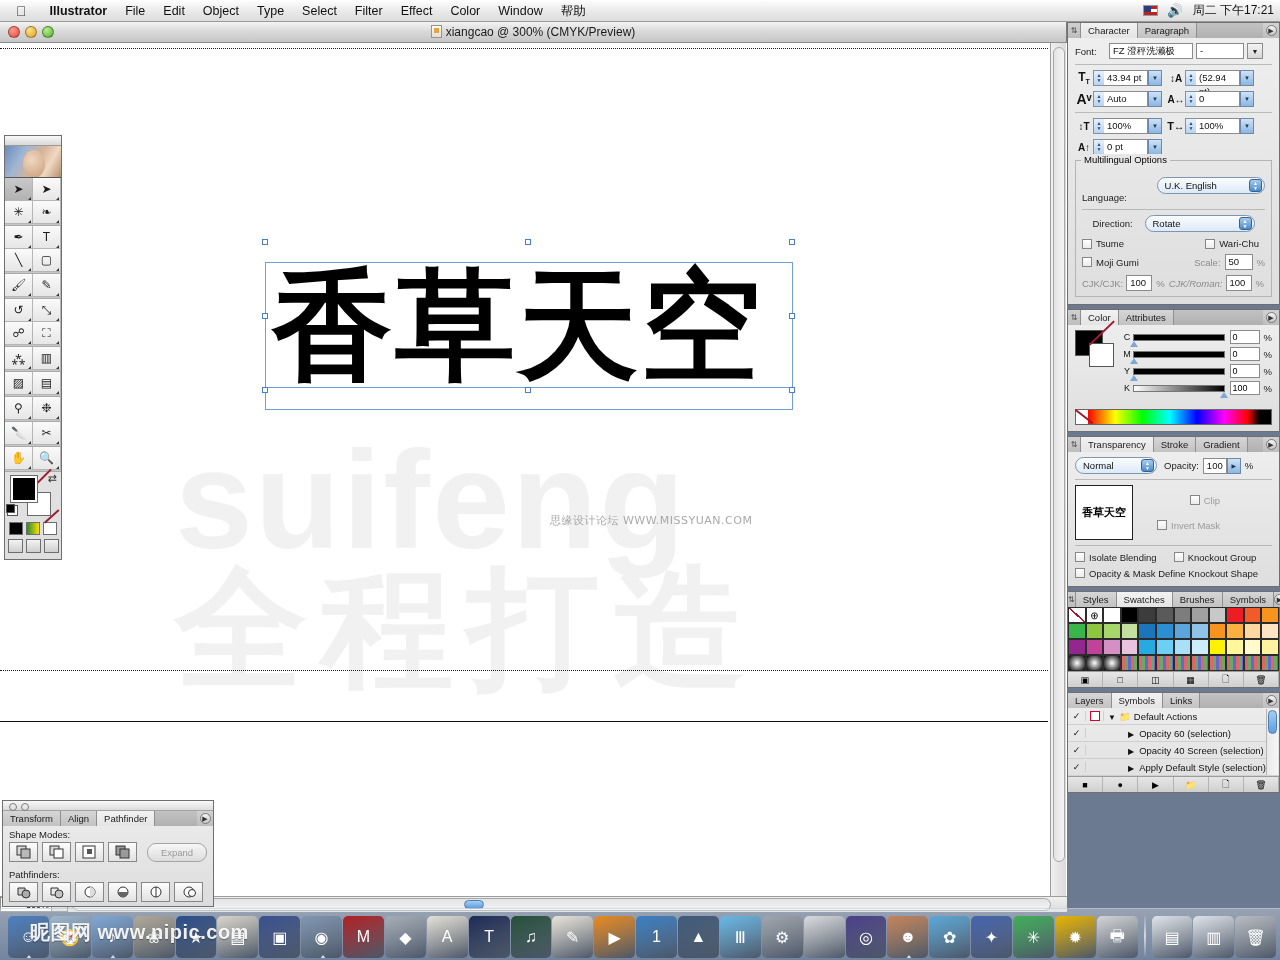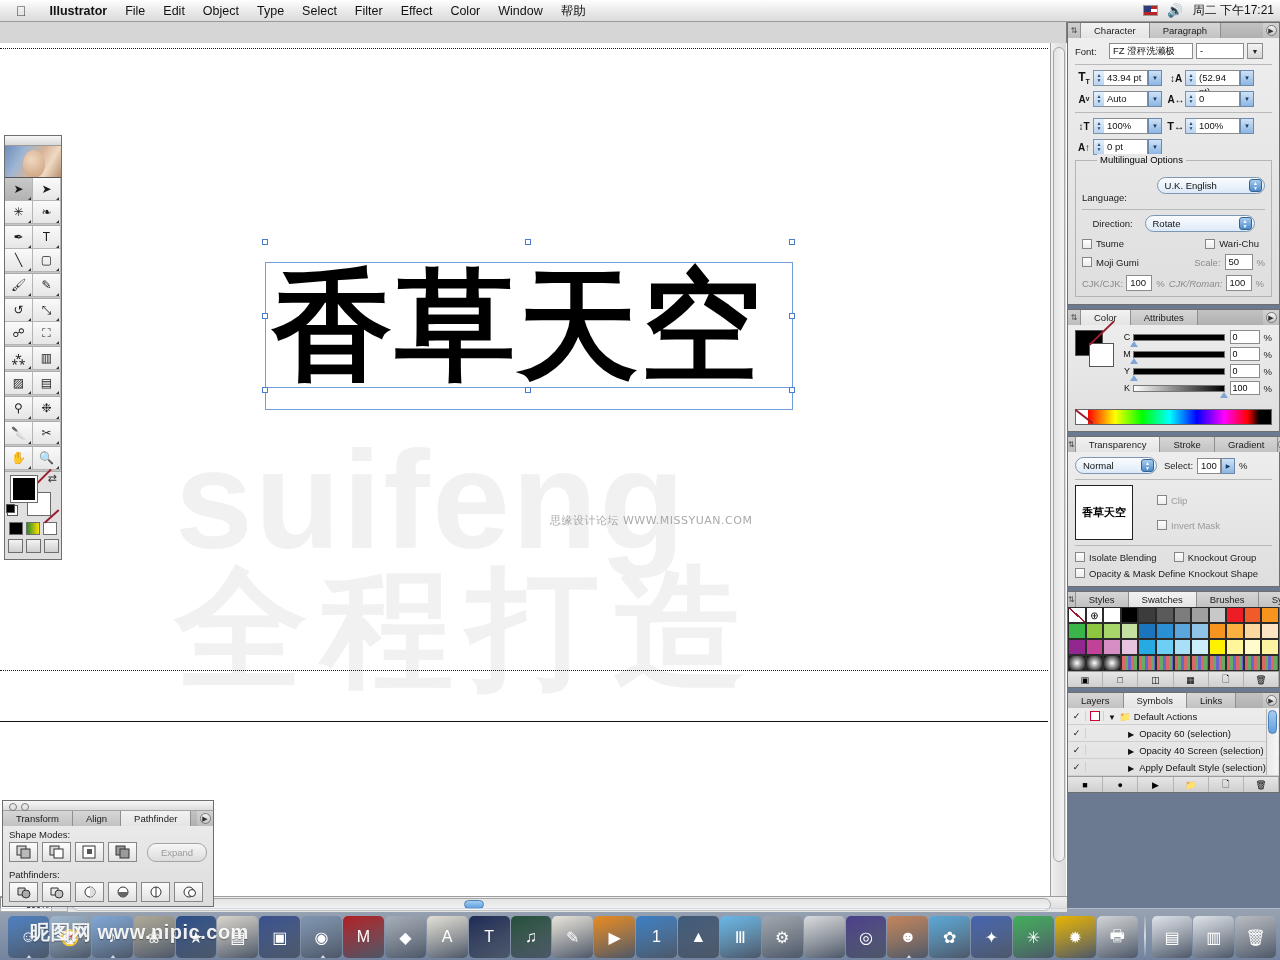--- a/index.html
+++ b/index.html
@@ -163,21 +163,21 @@
   
   #pfpanel {
     position:absolute; left:2px; top:800px; width:212px;
     background:linear-gradient(#eeeeee,#dcdcdc);
     border:1px solid #6f6f6f; z-index:28;
   }
   .pgrip{height:10px;background:linear-gradient(#f8f8f8,#dcdcdc);border-bottom:1px solid #a3a3a3;position:relative;}
   .pgrip:before,.pgrip:after{content:"";position:absolute;top:2px;width:6px;height:6px;border:1px solid #7d7d7d;border-radius:50%;}
   .pgrip:before{left:6px;} .pgrip:after{left:18px;}
   .ptabs{display:flex;height:15px;background:linear-gradient(#c9c9c9,#b8b8b8);}
-  .ptab{ font-size:9.5px; padding:0 13px; line-height:15px; color:#1b1b1b;
+  .ptab{ font-size:9.5px; padding:0 7px; line-height:15px; color:#1b1b1b;
          background:linear-gradient(#d6d6d6,#c2c2c2); border-right:1px solid #8f8f8f;
          position:relative;}
   .ptab.active{ background:linear-gradient(#f2f2f2,#e4e4e4); font-weight:normal; }
   .ptabspacer{flex:1;background:linear-gradient(#c2c2c2,#b0b0b0);}
   .parrow{ width:16px; display:flex;align-items:center;justify-content:center;
            background:linear-gradient(#d2d2d2,#bdbdbd);}
   .parrow i{ display:block;width:11px;height:11px;border-radius:50%;
              background:linear-gradient(#f4f4f4,#c6c6c6); border:1px solid #7a7a7a;
              font-style:normal;font-size:7px;text-align:center;line-height:10px;color:#333;}
   .psect{ font-size:9.5px; padding:3px 0 2px 6px; color:#1b1b1b; }
@@ -225,21 +225,21 @@
     font-size:9.5px; line-height:15px; padding:0 20px 0 7px; color:#111;
     position:relative;
   }
   .popup .pbtn{
     position:absolute; right:2px; top:1px; width:13px; height:13px; border-radius:3px;
     background:linear-gradient(#a8ccee,#4d8ccb); border:1px solid #35628f;
     display:flex;align-items:center;justify-content:center; flex-direction:column;
     font-size:5px;line-height:5px;color:#fff;
   }
   .grpbox { border:1px solid #b4b4b4; margin-top:3px; padding:7px 6px 5px 6px; position:relative;}
-  .grplbl { position:absolute; top:-7px; left:21px; background:#e7e7e7; padding:0 3px; font-size:9.5px;}
+  .grplbl { position:absolute; top:-7px; left:5px; background:#e7e7e7; padding:0 3px; font-size:9.5px;}
   .chk { width:10px;height:10px;border:1px solid #868686;background:linear-gradient(#fff,#ececec); display:inline-block; vertical-align:-1px;}
   .cklbl{ font-size:9.5px; color:#1b1b1b; margin-left:4px;}
   .sep{ height:1px; background:#b9b9b9; margin:5px 0; }
 
   
   .csliderrow{ display:flex; align-items:center; margin-bottom:3px; }
   .clet{ width:12px; font-size:9px; text-align:center; color:#111;}
   .ctrack{ flex:1; height:7px; border:1px solid #777; position:relative; margin-right:5px;}
   .cknob{ position:absolute; top:6px; width:0;height:0;
           border-left:4px solid transparent;border-right:4px solid transparent;border-bottom:6px solid #7fa7d6;}
@@ -310,20 +310,30 @@
   <span class="mi">Window</span>
   <span class="mi">帮助</span>
   <span class="right">
     <span class="flagicon"></span>
     <span class="speaker">🔊</span>
     <span class="clk">周二 下午17:21</span>
   </span>
 </div>
 
 <div id="docwin">
+  <div id="titlebar">
+    <div class="traffic">
+      <div class="tl r"></div>
+      <div class="tl y"></div>
+      <div class="tl g"></div>
+    </div>
+    <div id="titletext">
+      <span class="doc-ic"></span><span>xiangcao @ 300% (CMYK/Preview)</span>
+    </div>
+  </div>
 
   <div id="canvasArea">
     <div id="bgwm">
       <div>suifeng</div>
       <div class="l2">全程打造</div>
     </div>
 
     <div class="dotline" style="top:5px;"></div>
     <div class="dotline" style="top:627px;"></div>
     <div class="solidline" style="top:678px;"></div>
@@ -616,21 +626,21 @@
         <span class="stepper">▲<br>▼</span>
         <span class="fld" style="width:44px;border-left:none;">43.94 pt</span>
         <span class="dd">▼</span>
         <span class="icoT" style="font-size:10px;margin-left:5px;">↕A</span>
         <span class="stepper">▲<br>▼</span>
         <span class="fld" style="width:44px;border-left:none;">(52.94 pt)</span>
         <span class="dd">▼</span>
       </div>
 
       <div class="frow">
-        <span class="icoT" style="font-size:10px;">Aᵛ</span>
+        <span class="icoT" style="font-size:14px;">Aᵛ</span>
         <span class="stepper">▲<br>▼</span>
         <span class="fld" style="width:44px;border-left:none;">Auto</span>
         <span class="dd">▼</span>
         <span class="icoT" style="font-size:10px;margin-left:5px;">A↔</span>
         <span class="stepper">▲<br>▼</span>
         <span class="fld" style="width:44px;border-left:none;">0</span>
         <span class="dd">▼</span>
       </div>
       <div class="sep"></div>
 
@@ -753,30 +763,30 @@
       <div class="ptab">Stroke</div>
       <div class="ptab">Gradient</div>
       <div class="ptabspacer"></div>
       <div class="parrow">
           <i>▶</i>
         </div>
     </div>
     <div class="pbody">
       <div class="frow">
         <span class="popup" style="width:82px;"><span>Normal</span><span class="pbtn">▲<br>▼</span></span>
-        <span class="cklbl" style="margin-left:7px;">Select:</span>
+        <span class="cklbl" style="margin-left:7px;">Opacity:</span>
         <span class="fld" style="width:24px;margin-left:4px;">100</span>
         <span class="dd">▶</span>
         <span class="cklbl">%</span>
       </div>
       <div class="sep"></div>
       <div style="display:flex;align-items:center;">
         <div id="tpthumb">香草天空</div>
         <div style="margin-left:24px;">
-          <div style="margin-bottom:13px;"><span class="chk"></span><span class="cklbl" style="color:#9a9a9a;">Clip</span></div>
+          <div style="margin-bottom:13px;text-align:right;"><span class="chk"></span><span class="cklbl" style="color:#9a9a9a;">Clip</span></div>
           <div><span class="chk"></span><span class="cklbl" style="color:#9a9a9a;">Invert Mask</span></div>
         </div>
       </div>
       <div class="sep"></div>
       <div style="margin-bottom:4px;">
         <span class="chk"></span><span class="cklbl">Isolate Blending</span>
         <span style="margin-left:14px;"><span class="chk"></span><span class="cklbl">Knockout Group</span></span>
       </div>
       <div>
         <span class="chk"></span><span class="cklbl">Opacity &amp; Mask Define Knockout Shape</span>

